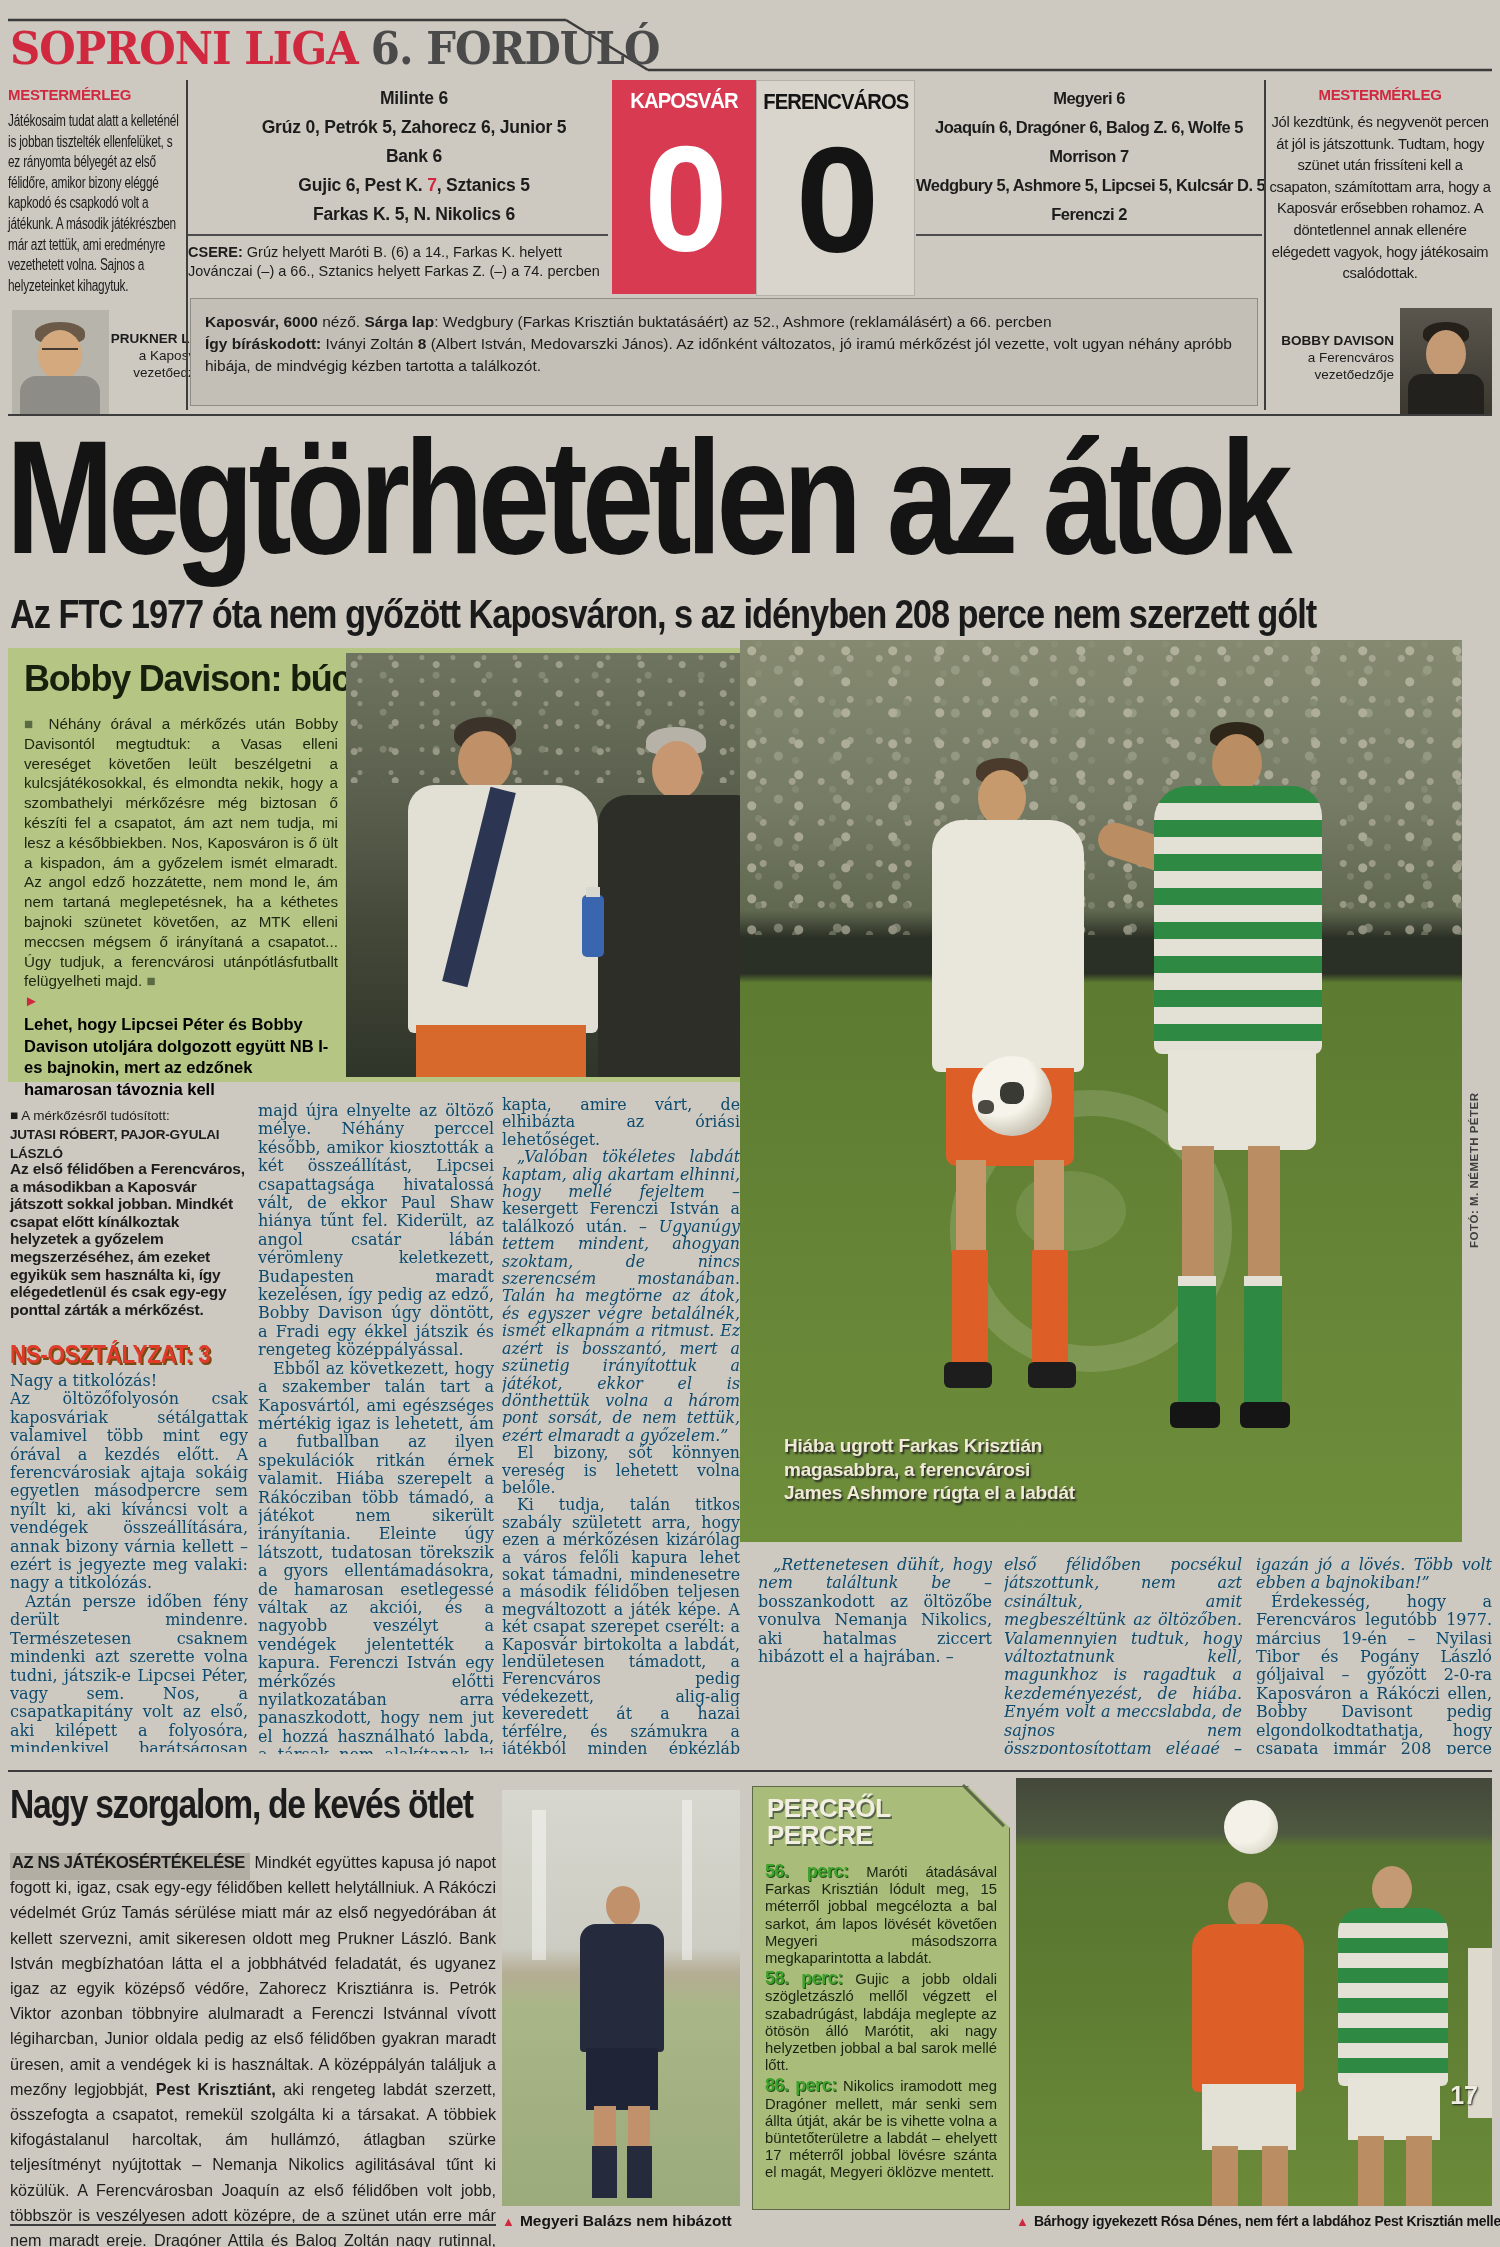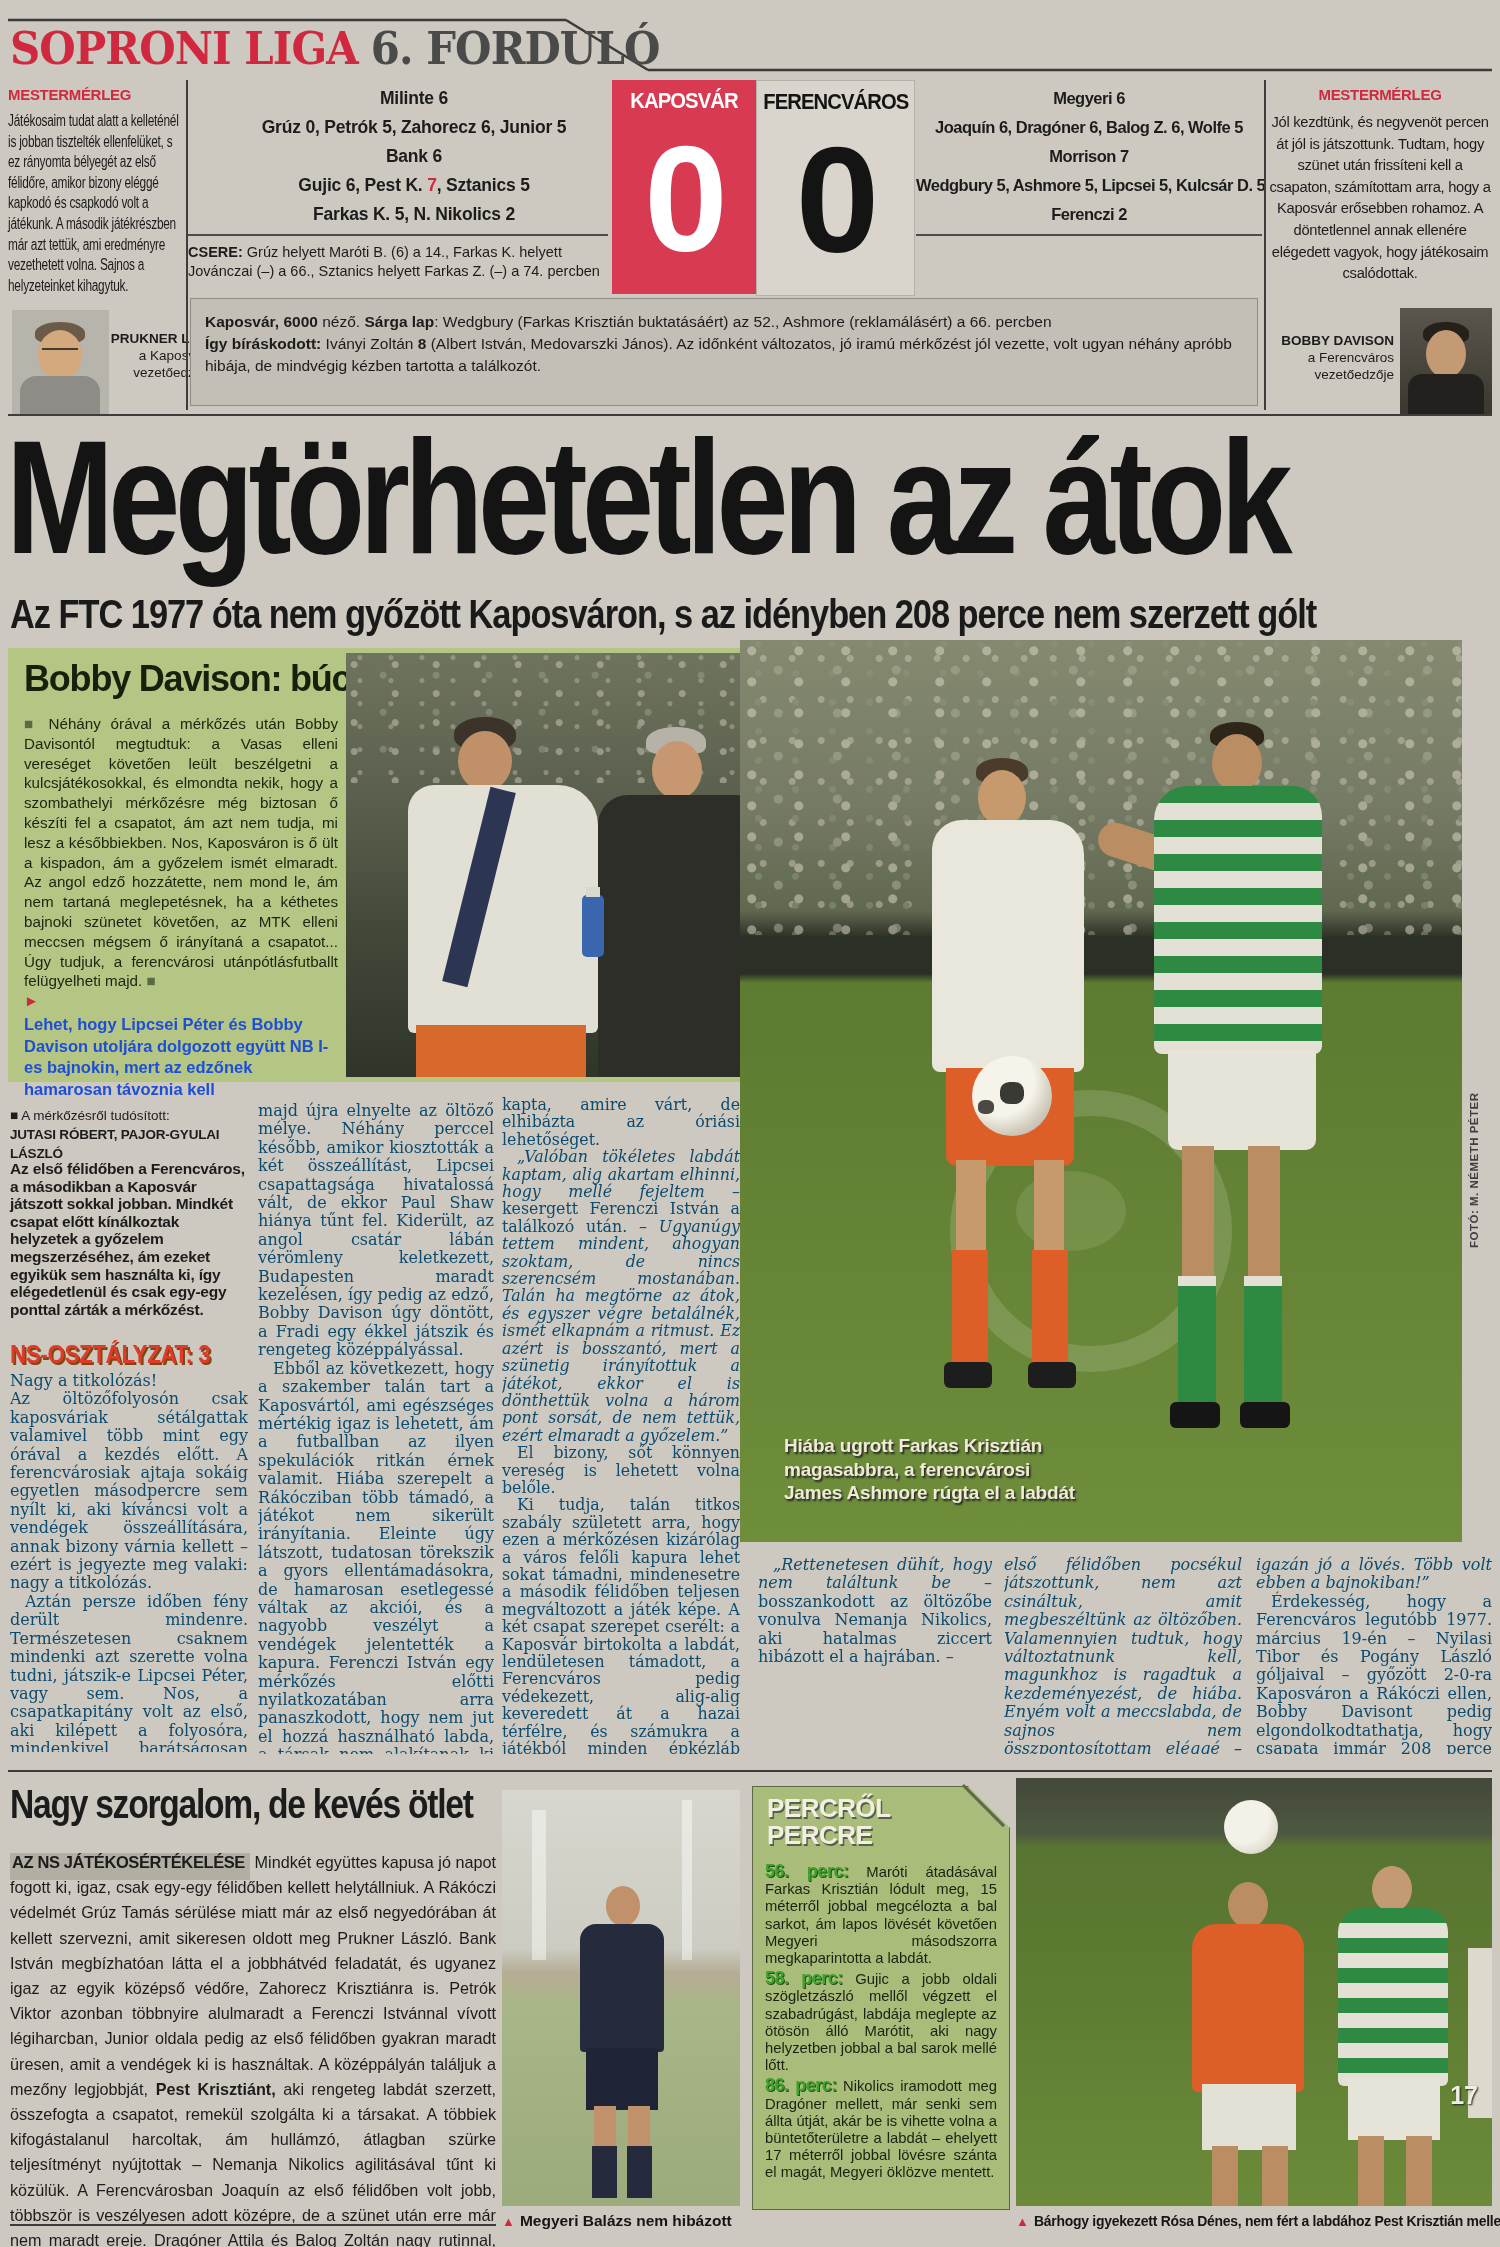--- a/index.html
+++ b/index.html
@@ -59,21 +59,21 @@
   .subhead span{display:inline-block;font-weight:bold;font-size:40px;letter-spacing:-1.2px;
                 transform:scaleX(.86);transform-origin:left top;color:#1a1a1a;}
 
   
   .gbox{left:8px;top:648px;width:756px;height:434px;background:#b5c584;}
   .gb-title{position:absolute;left:16px;top:10px;font-weight:bold;font-size:36px;letter-spacing:-1.2px;color:#17200c;}
   .gb-body{position:absolute;left:16px;top:66px;width:314px;font-size:15.2px;line-height:19.8px;
            text-align:justify;color:#1d2410;}
   .gb-arrow{position:absolute;left:16px;top:344px;color:#d0293f;font-size:15px;}
   .gb-caption{position:absolute;left:16px;top:366px;width:316px;font-weight:bold;
-              font-size:16.5px;line-height:21.5px;color:#1d4ed8;}
+              font-size:16.5px;line-height:21.5px;color:#000000;}
   .gb-photo{position:absolute;left:338px;top:5px;width:414px;height:424px;overflow:hidden;
             background:linear-gradient(#6e745f,#5a5f4d 35%,#434839 65%,#30352a);}
   .gp-crowd{position:absolute;left:0;top:0;width:414px;height:130px;opacity:.5;
      background-image:radial-gradient(circle at 20% 40%,#cfcab8 3px,transparent 4px),
         radial-gradient(circle at 70% 60%,#9aa08c 3px,transparent 4px),
         radial-gradient(circle at 45% 20%,#b9b4a2 2px,transparent 3px);
      background-size:41px 29px,53px 37px,31px 23px;}
   .gp-head{position:absolute;border-radius:50%;}
   .gp-h1{left:112px;top:78px;width:54px;height:60px;background:#c09068;}
   .gp-hair1{left:108px;top:64px;width:62px;height:34px;background:#3c332a;border-radius:50% 50% 40% 40%;}
@@ -241,21 +241,21 @@
     <div class="cn">PRUKNER LÁSZLÓ</div>
     <div>a Kaposvár</div>
     <div>vezetőedzője</div>
   </div>
 
   <div class="abs lineup lineup-home">
       <div class="lineup-row"><span>Milinte 6</span></div>
       <div class="lineup-row"><span>Grúz 0, Petrók 5, Zahorecz 6, Junior 5</span></div>
       <div class="lineup-row"><span>Bank 6</span></div>
       <div class="lineup-row"><span>Gujic 6, Pest K. </span><span style="color: rgb(208, 41, 63);">7</span><span>, Sztanics 5</span></div>
-      <div class="lineup-row"><span>Farkas K. 5, N. Nikolics 2</span></div>
+      <div class="lineup-row"><span>Farkas K. 5, N. Nikolics 6</span></div>
     </div>
   <div class="abs csere csere-home"><span class="b">CSERE:</span><span> Grúz helyett Maróti B. (6) a 14., Farkas K. helyett Jovánczai (–) a 66., Sztanics helyett Farkas Z. (–) a 74. percben</span></div>
 
   <div class="abs scorebox score-home">
     <div class="score-team">KAPOSVÁR</div>
     <div class="score-val">0</div>
   </div>
   <div class="abs scorebox score-away">
     <div class="score-team">FERENCVÁROS</div>
     <div class="score-val">0</div>

